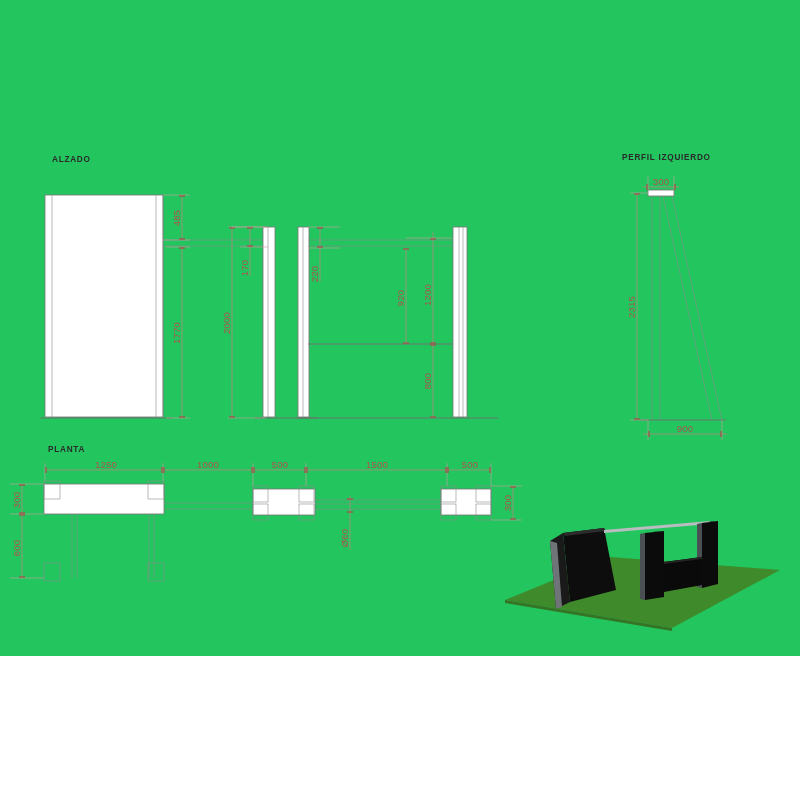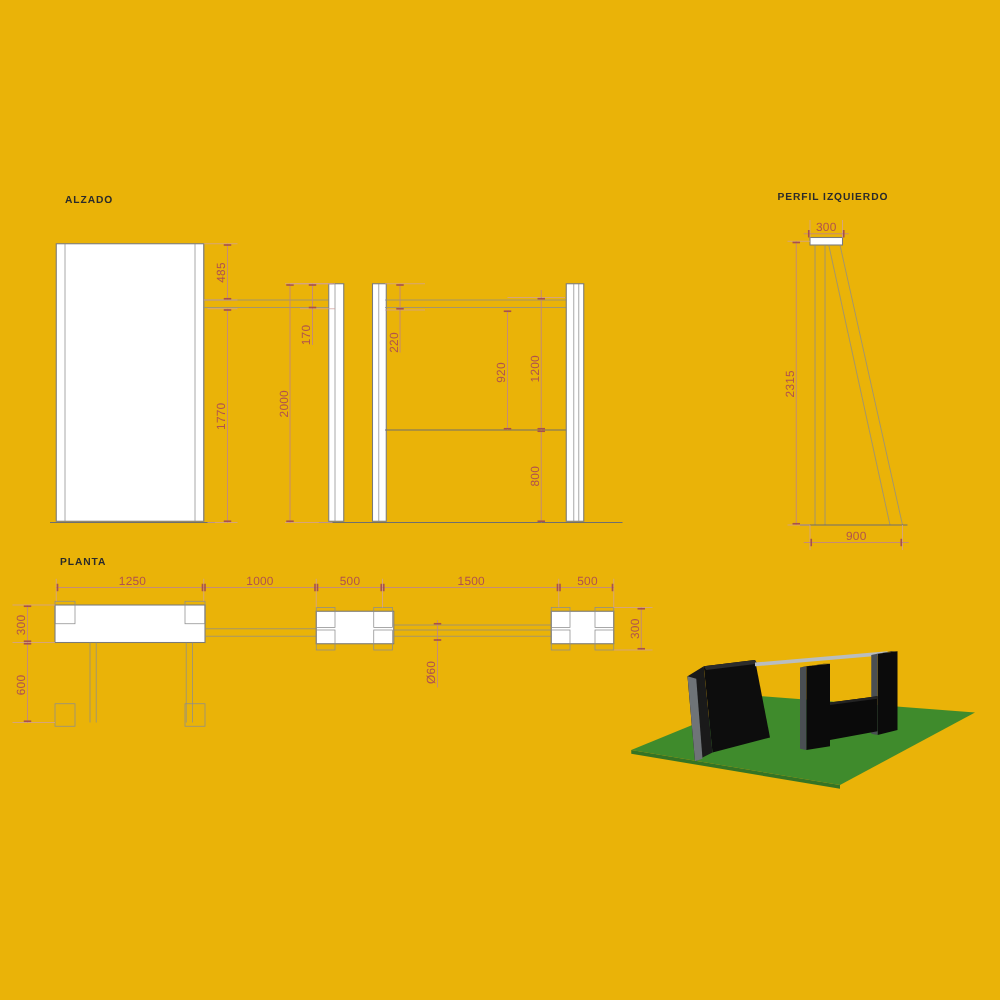--- a/index.html
+++ b/index.html
@@ -12,22 +12,22 @@
     width: 800px;
     height: 800px;
     font-family: "Liberation Sans", sans-serif;
     overflow: hidden;
     position: relative;
   }
   #sheet {
     position: absolute;
     left: 0; top: 0;
     width: 800px;
-    height: 800px;
-    background: #eab308;
+    height: 656px;
+    background: #22c55e;
   }
   svg.drawing {
     position: absolute;
     left: 0; top: 0;
     width: 800px;
     height: 800px;
     display: block;
   }
   .view-title {
     font-family: "Liberation Sans", sans-serif;

